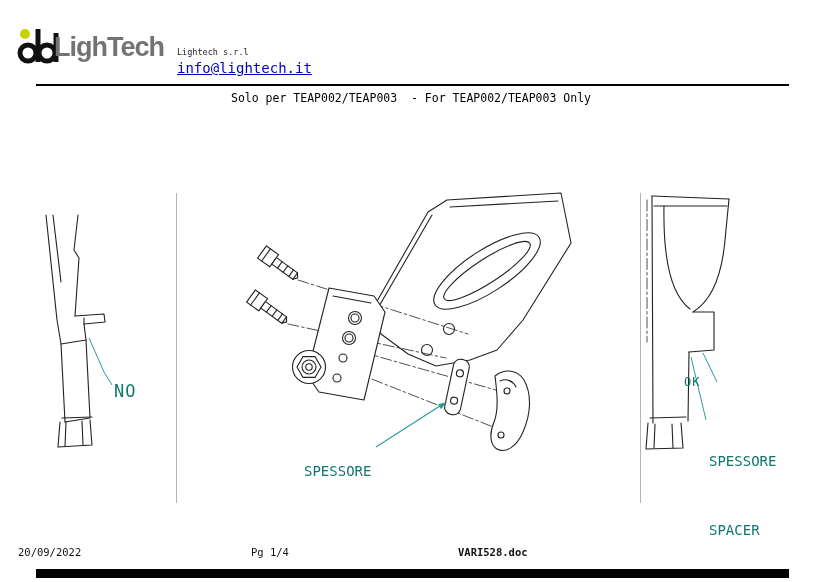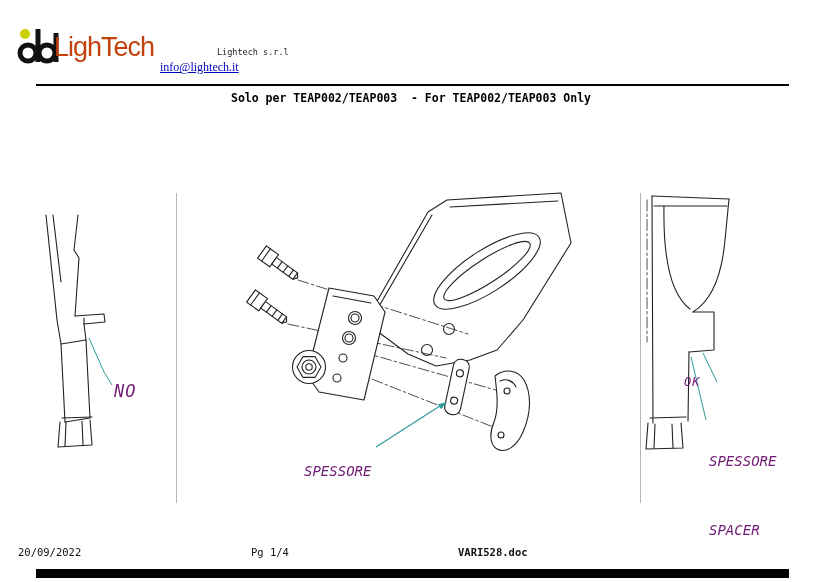--- a/index.html
+++ b/index.html
@@ -10,33 +10,33 @@
     font-family:"DejaVu Sans Mono", monospace;
     color:#111;
     overflow:hidden;
     margin:0 auto;
   }
   .abs{position:absolute;}
   
   .brand{
     left:54px;top:32px;
     font-family:"Liberation Sans", sans-serif;
-    font-weight:normal;font-size:27px;letter-spacing:-1px;color:#c2410c;
+    font-weight:bold;font-size:27px;letter-spacing:-1px;color:#737373;
   }
-  .company{left:177px;top:47px;font-size:8.5px;color:#222;margin-left:40px;}
-  .email{left:160px;top:60px;font-size:12px;color:#0000bf;text-decoration:underline;cursor:pointer;font-family:Liberation Serif, serif;}
+  .company{left:177px;top:47px;font-size:8.5px;color:#222;}
+  .email{left:177px;top:60px;font-size:14px;color:#0000bf;text-decoration:underline;cursor:pointer;}
   .header-rule{left:36px;top:84px;width:753px;height:2px;background:#000;}
   .doc-title{
     left:0;top:91px;width:822px;text-align:center;
-    font-size:11.5px;font-weight:bold;white-space:pre;color:#000;
+    font-size:11.5px;font-weight:normal;white-space:pre;color:#000;
   }
   
   .vdiv{top:193px;width:1px;height:310px;background:#b5b5b5;}
   
-  .cad{white-space:pre;color:#701a75;font-style:italic;}
+  .cad{white-space:pre;color:#0f766e;}
   .label-no{left:114px;top:381px;font-size:17px;letter-spacing:1px;}
   .label-ok{left:684px;top:375px;font-size:12px;letter-spacing:1px;}
   .callout{font-size:14px;line-height:23px;}
   .callout-center{left:304px;top:414px;}
   .callout-right{left:709px;top:404px;}
   
   .footer-text{top:546px;font-size:10.5px;color:#111;}
   .f-date{left:18px;text-align:right;}
   .f-page{left:251px;}
   .f-doc{left:458px;font-weight:bold;}

